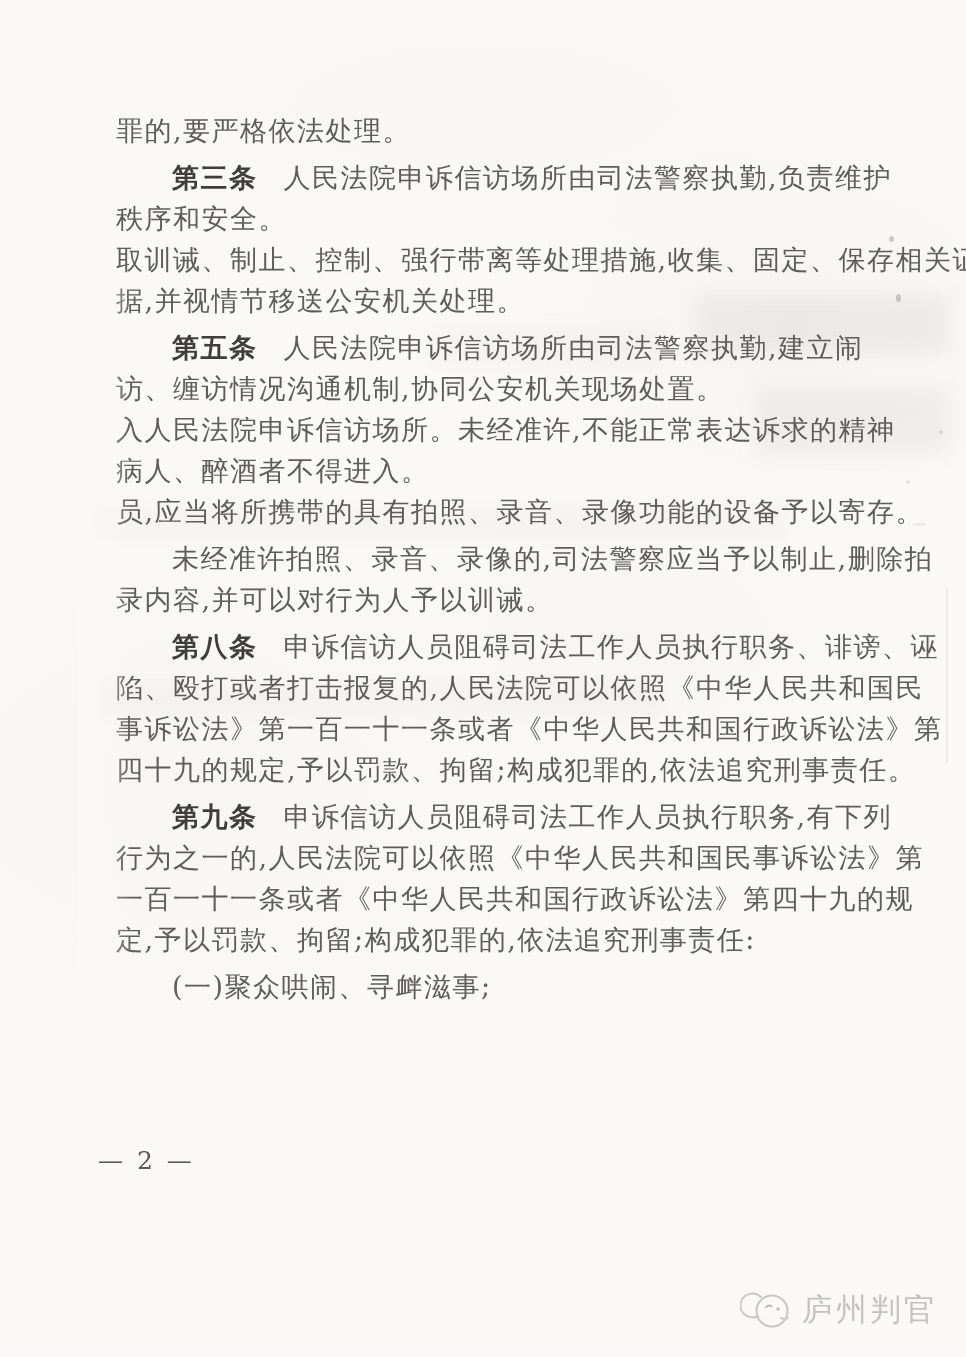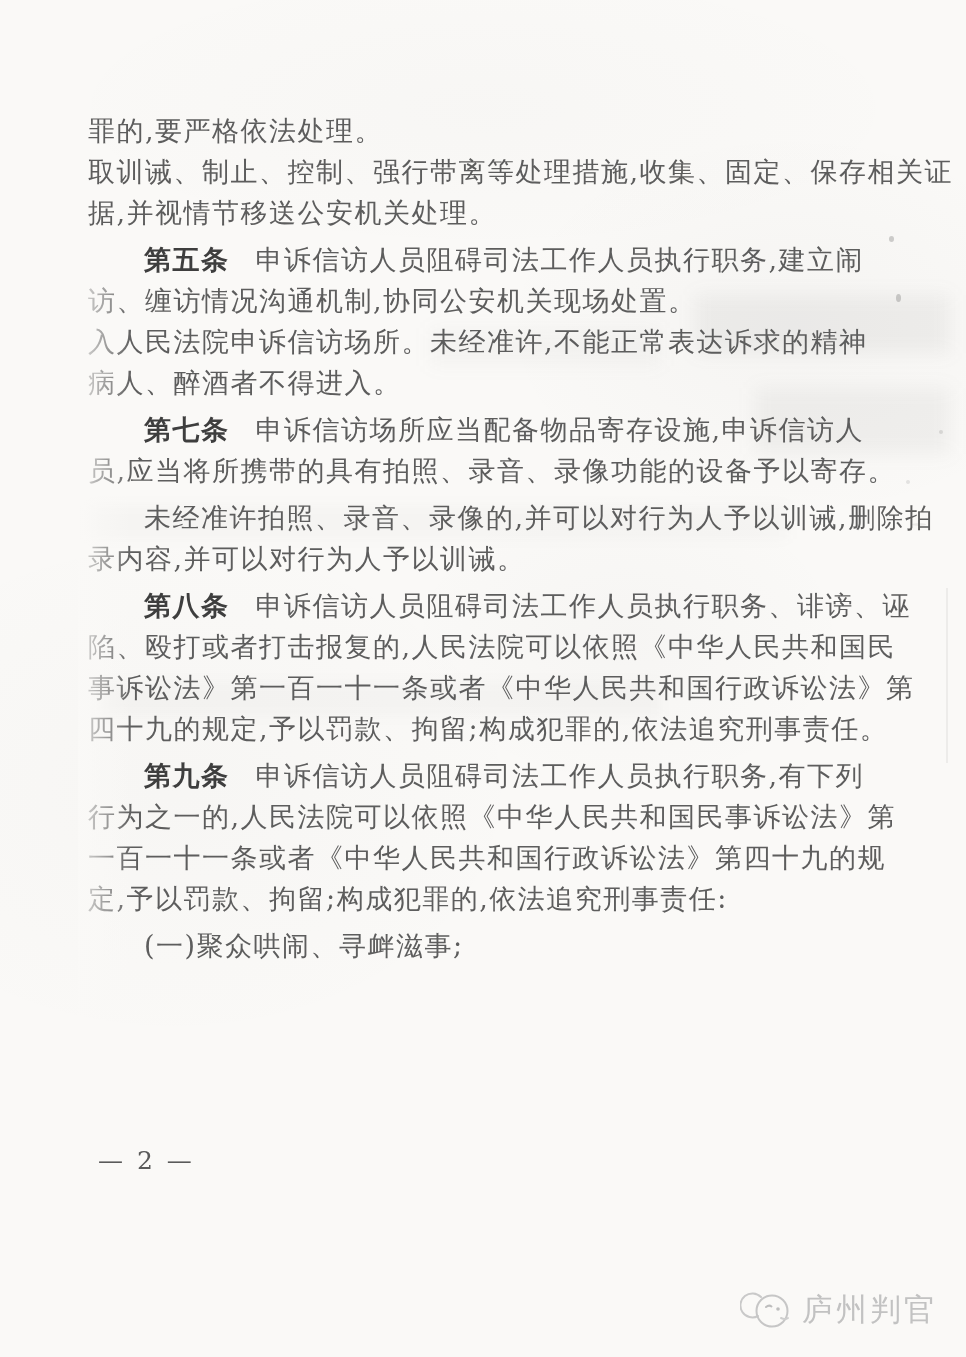--- a/index.html
+++ b/index.html
@@ -24,20 +24,21 @@
     position: absolute;
     left: 88px; top: 110px;
     width: 812px;
     color: #5d5d5d;
     font-size: 27px;
     letter-spacing: 1.5px;
   }
   .line {
     height: 41px; line-height: 41px;
     white-space: nowrap;
+    margin-left: 28px;
   }
   .line.para { margin-top: 6px; padding-left: 56px; }
   .head {
     font-weight: bold;
     color: #3e3e3e;
     margin-right: 26px;
   }
   .page-number {
     position: absolute;
     left: 98px; top: 1146px;
@@ -98,46 +99,49 @@
   <div class="speck speck2"></div>
   <div class="speck speck3"></div>
   <div class="speck speck4"></div>
   <div class="speck speck5"></div>
   <div class="vline"></div>
 
   <div class="doc-text">
       <div class="line">
     <span>罪的,要严格依法处理。</span>
   </div>
+      <div class="line para">
+    <span class="head">第三条</span><span>人民法院申诉信访场所由司法警察执勤,负责维护</span>
+  </div>
+      <div class="line">
+    <span>秩序和安全。</span>
+  </div>
       <div class="line">
     <span>取训诫、制止、控制、强行带离等处理措施,收集、固定、保存相关证</span>
   </div>
       <div class="line">
     <span>据,并视情节移送公安机关处理。</span>
   </div>
       <div class="line para">
-    <span class="head">第五条</span><span>申诉信访人员阻碍司法工作人员执行职务,建立闹</span>
+    <span class="head">第五条</span><span>人民法院申诉信访场所由司法警察执勤,建立闹</span>
   </div>
       <div class="line">
     <span>访、缠访情况沟通机制,协同公安机关现场处置。</span>
   </div>
       <div class="line">
     <span>入人民法院申诉信访场所。未经准许,不能正常表达诉求的精神</span>
   </div>
       <div class="line">
     <span>病人、醉酒者不得进入。</span>
   </div>
-      <div class="line para">
-    <span class="head">第七条</span><span>申诉信访场所应当配备物品寄存设施,申诉信访人</span>
-  </div>
       <div class="line">
     <span>员,应当将所携带的具有拍照、录音、录像功能的设备予以寄存。</span>
   </div>
       <div class="line para">
-    <span>未经准许拍照、录音、录像的,并可以对行为人予以训诫,删除拍</span>
+    <span>未经准许拍照、录音、录像的,司法警察应当予以制止,删除拍</span>
   </div>
       <div class="line">
     <span>录内容,并可以对行为人予以训诫。</span>
   </div>
       <div class="line para">
     <span class="head">第八条</span><span>申诉信访人员阻碍司法工作人员执行职务、诽谤、诬</span>
   </div>
       <div class="line">
     <span>陷、殴打或者打击报复的,人民法院可以依照《中华人民共和国民</span>
   </div>

